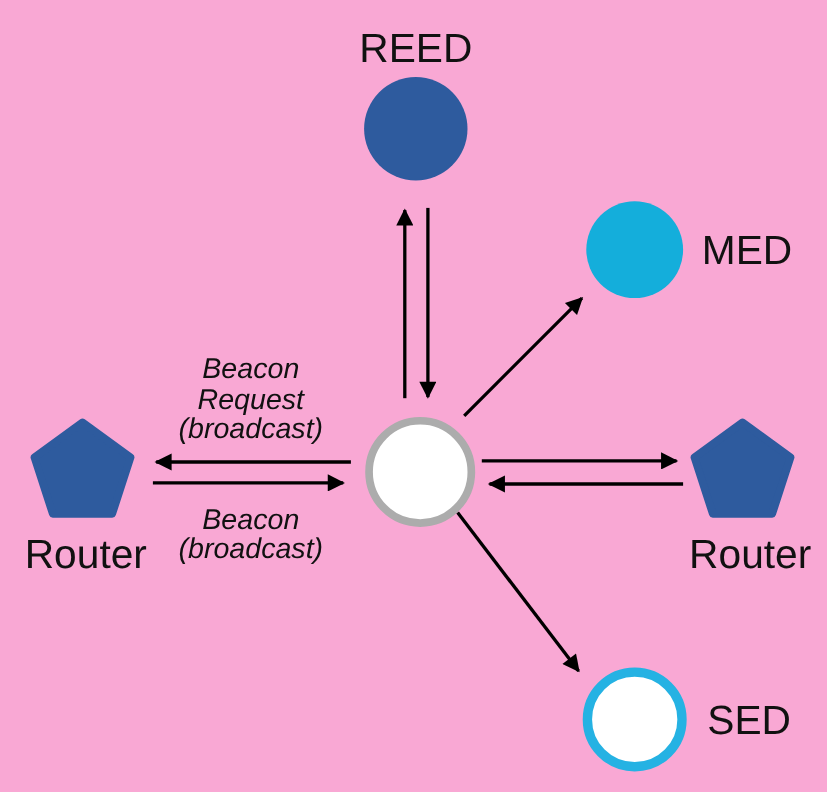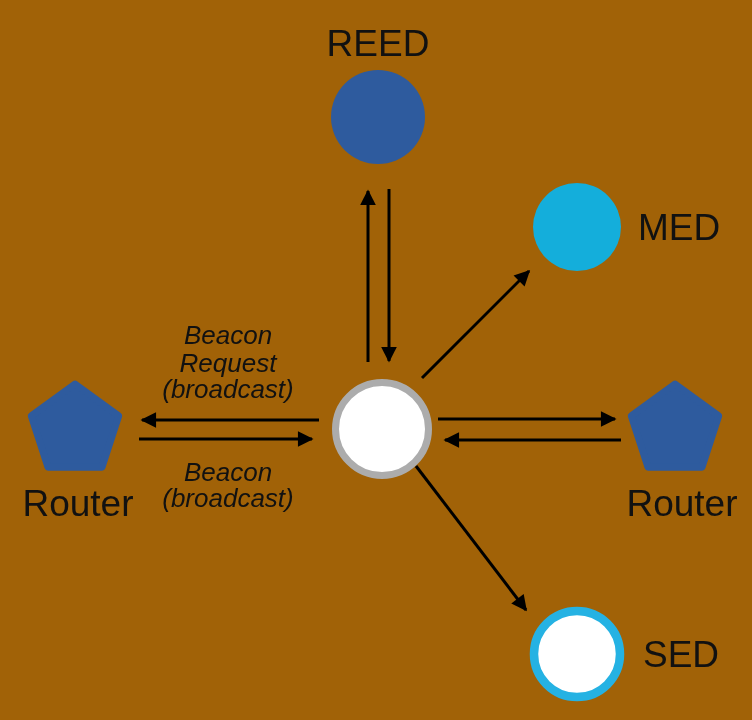--- a/index.html
+++ b/index.html
@@ -4,21 +4,21 @@
 <style>
   html, body {
     margin: 0;
     padding: 0;
     background: #ffffff;
   }
   .canvas {
     position: relative;
     width: 752px;
     height: 720px;
-    background: #a16207;
+    background: #f9a8d4;
     font-family: "Liberation Sans", sans-serif;
     overflow: hidden;
   }
   svg { display: block; }
   .node-label {
     font-family: "Liberation Sans", sans-serif;
     font-size: 37px;
     fill: #111111;
   }
   .msg-label {

